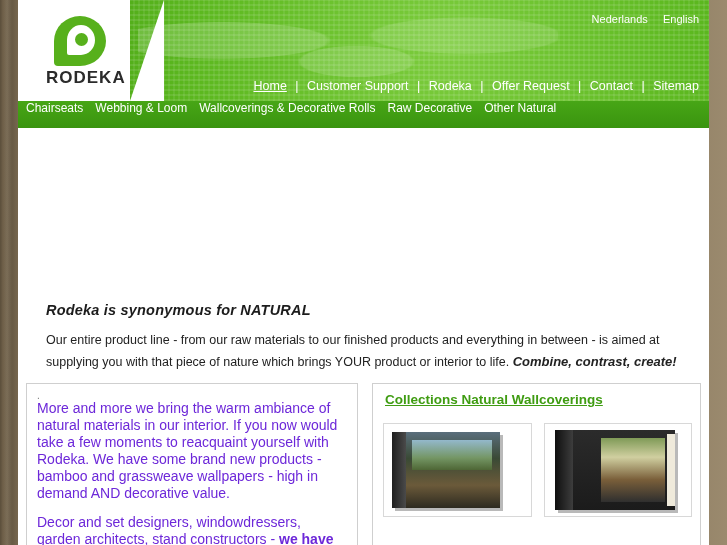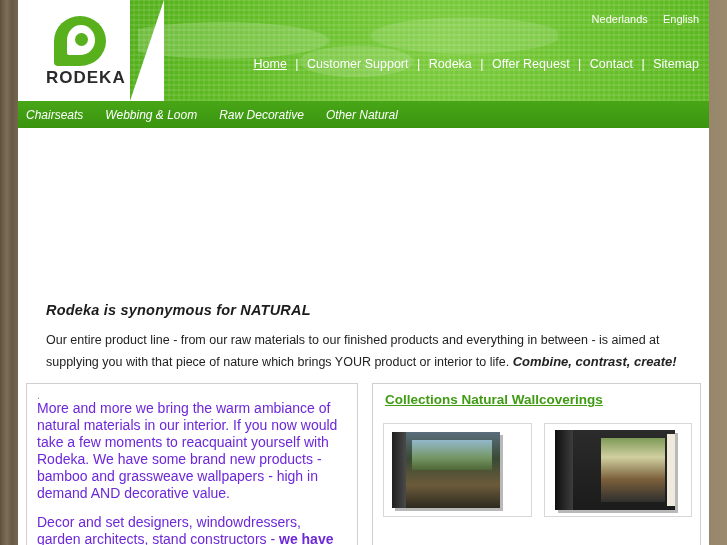--- a/index.html
+++ b/index.html
@@ -114,21 +114,21 @@
   }
   .lang-bar a {
     color: #ffffff;
     text-decoration: none;
     margin-left: 12px;
     cursor: pointer;
   }
 
   .topnav {
     position: absolute;
-    right: 10px; bottom: 30px;
+    right: 10px; bottom: 8px;
     z-index: 5;
     font-size: 12.5px;
     color: #ffffff;
   }
   .topnav .item {
     color: #ffffff;
     text-decoration: none;
     cursor: pointer;
   }
   .topnav .item.active {
@@ -147,23 +147,21 @@
     background: #3f9c12;
     background-image: linear-gradient(180deg, #47a616 0%, #3a940f 100%);
     color: #ffffff;
     font-size: 12px;
   }
   .subnav .inner {
     position: absolute;
     left: 8px; top: 0;
     height: 27px;
     display: flex;
-    align-items: center;
-    gap: 22px;
-    font-style: italic;
+    gap: 12px;
   }
   .subnav .sitem {
     color: #ffffff;
     text-decoration: none;
     cursor: pointer;
     white-space: nowrap;
   }
 
   
   .hero {
@@ -340,20 +338,21 @@
       <a class="item">Contact</a>
       <span class="sep">|</span>
       <a class="item">Sitemap</a>
     </div>
   </div>
 
   <div class="subnav">
     <div class="inner">
       <a class="sitem">Chairseats</a>
       <a class="sitem">Webbing &amp; Loom</a>
+      <a class="sitem">Wallcoverings &amp; Decorative Rolls</a>
       <a class="sitem">Raw Decorative</a>
       <a class="sitem">Other Natural</a>
     </div>
   </div>
 
   <div class="hero"></div>
 
   <div class="intro">
     <h2>Rodeka is synonymous for NATURAL</h2>
     <p><span>Our entire  product line - from our raw materials to our finished products and everything in between - is aimed at supplying you with that piece of nature which brings YOUR product or interior to life. </span><span class="tagline">Combine, contrast, create!</span></p>

